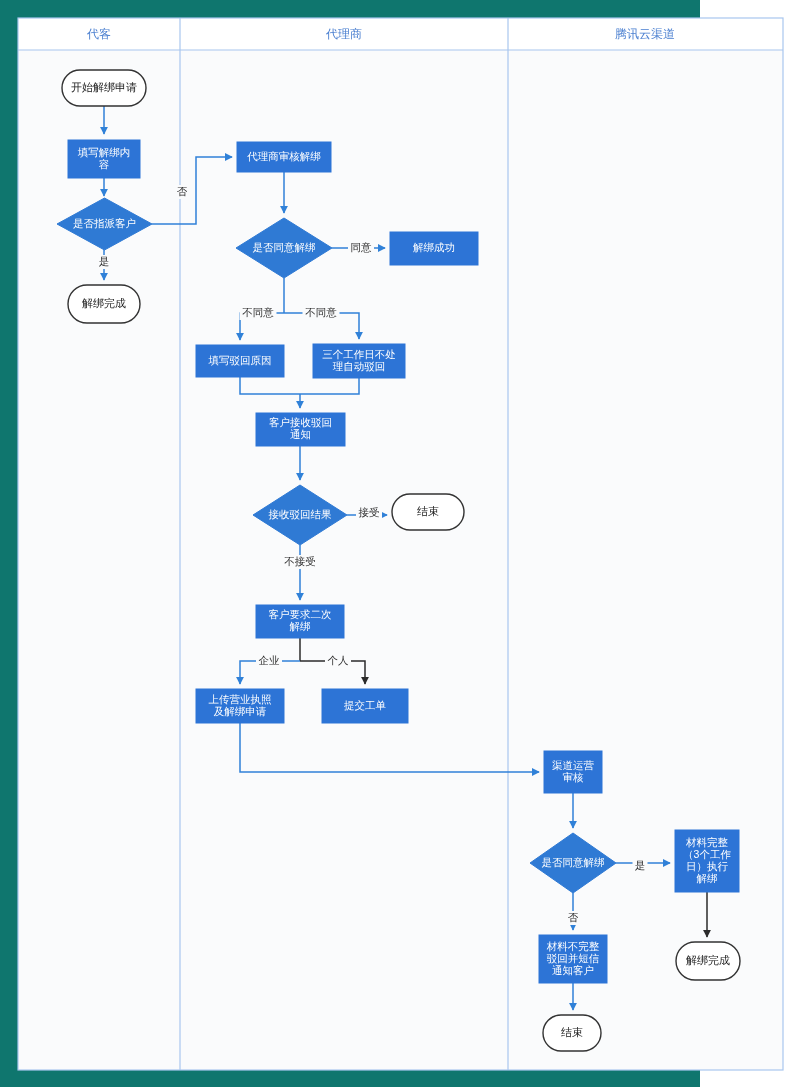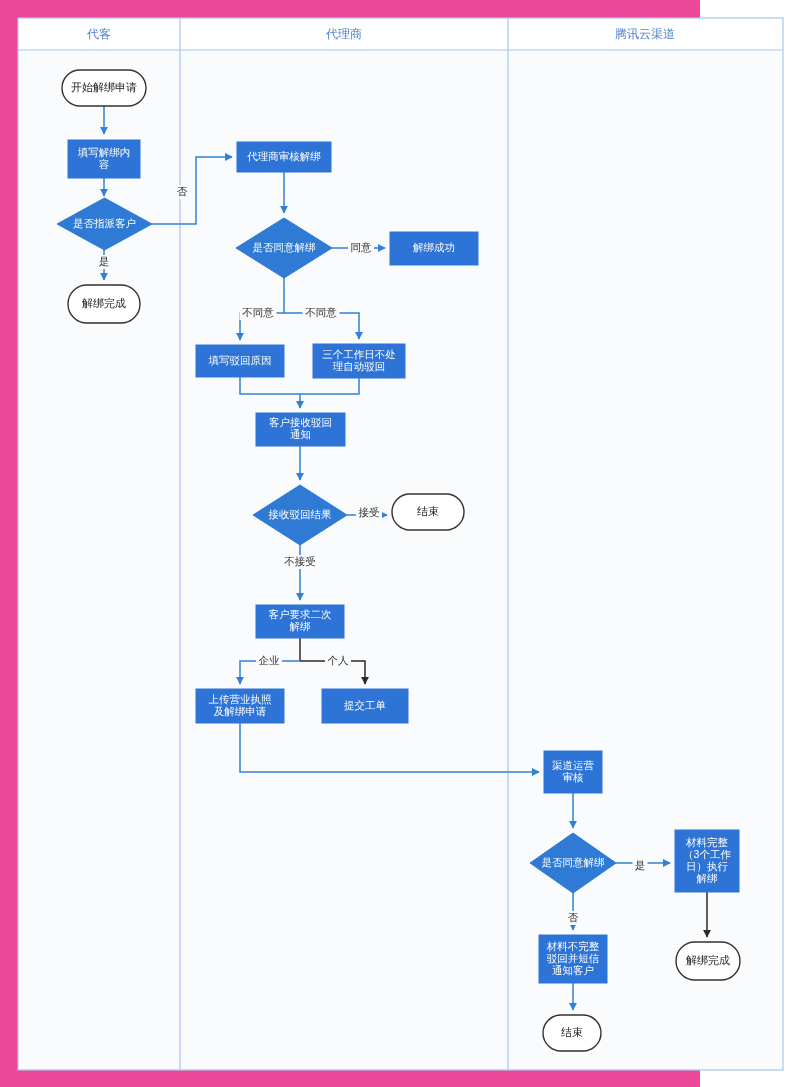--- a/index.html
+++ b/index.html
@@ -10,21 +10,21 @@
   body {
     width: 800px;
     height: 1087px;
     font-family: "Liberation Sans", "DejaVu Sans", sans-serif;
     overflow: hidden;
   }
   #stage {
     position: relative;
     width: 700px;
     height: 1087px;
-    background: #ec4899;
+    background: #0f766e;
   }
   svg#flow {
     display: block;
     width: 800px;
     height: 1087px;
   }
   .swimlane-bg { fill: #fafbfc; }
   .swimlane-header-bg { fill: #ffffff; }
   .lane-border { fill: none; stroke: #a8c6ee; stroke-width: 1.2; }
   .lane-divider { stroke: #a8c6ee; stroke-width: 1.2; }

